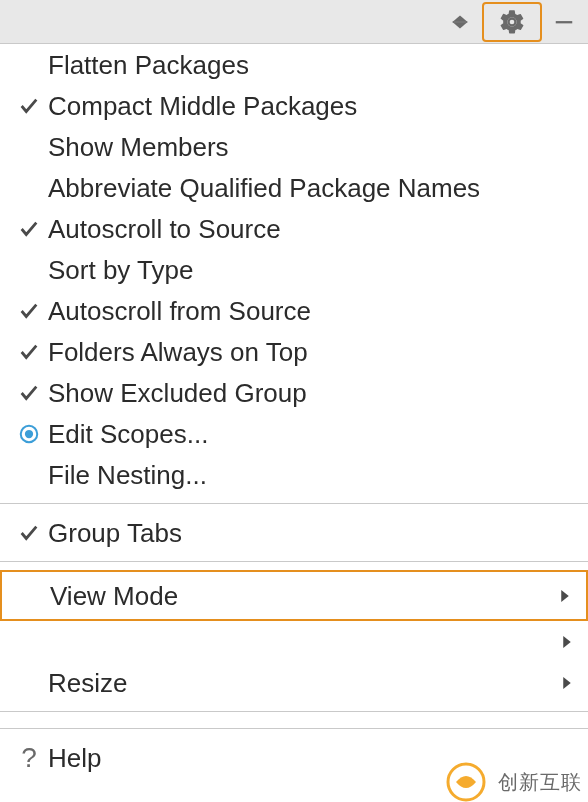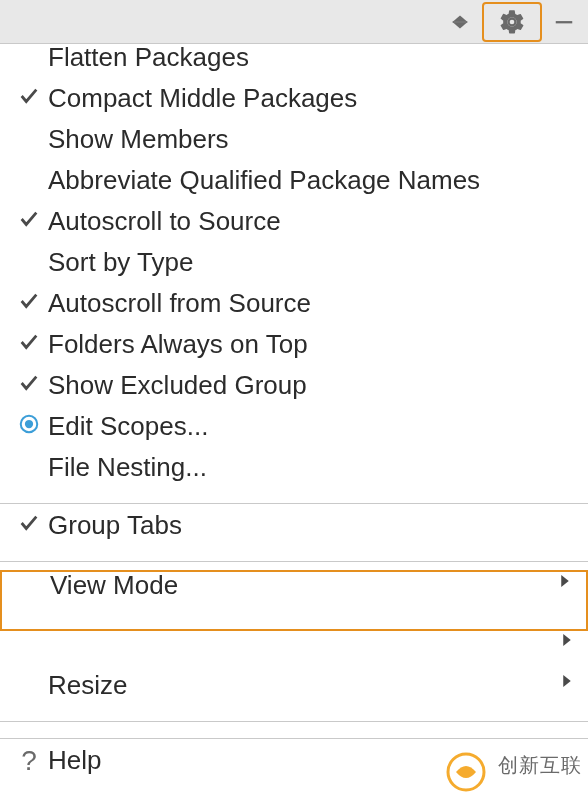--- a/index.html
+++ b/index.html
@@ -38,21 +38,21 @@
       height: 40px;
     }
     .menu {
       display: flex;
       flex-direction: column;
       font-size: 26px;
       line-height: 1;
     }
     .menu-item {
       display: flex;
-      align-items: flex-start;
+      align-items: center;
       height: 41px;
       padding: 0 12px 0 10px;
       cursor: default;
     }
     .icon-slot {
       width: 38px;
       display: flex;
       align-items: center;
       justify-content: center;
       flex-shrink: 0;
@@ -79,32 +79,32 @@
     .sep {
       height: 1px;
       background: #c9c9c9;
       margin: 8px 0;
     }
     .highlighted {
       border: 2.5px solid #e58f1e;
       margin: 0;
     }
     .highlighted .menu-item {
-      height: 57px;
+      height: 47px;
     }
     .question {
       font-size: 28px;
       color: #6a6a6a;
     }
     .watermark {
       position: absolute;
       right: 6px;
-      bottom: 10px;
-      display: flex;
-      align-items: flex-start;
+      bottom: 0;
+      display: flex;
+      align-items: center;
       gap: 12px;
       opacity: 0.9;
     }
     .watermark-logo {
       width: 40px;
       height: 40px;
     }
     .watermark-text {
       font-size: 20px;
       color: #5a5a5a;

